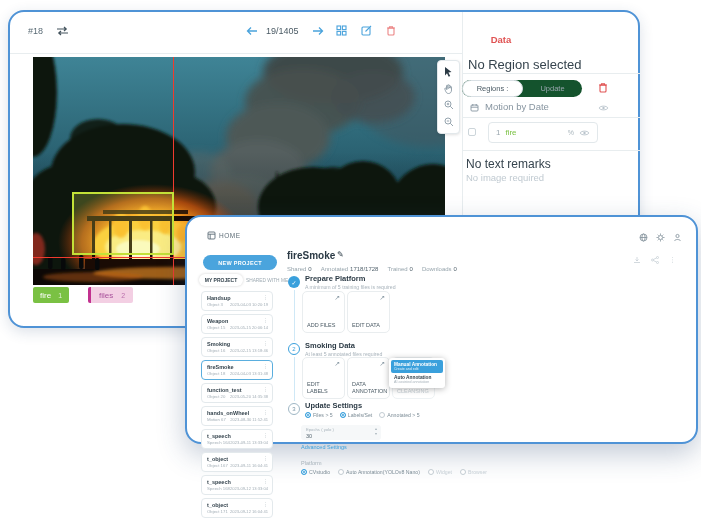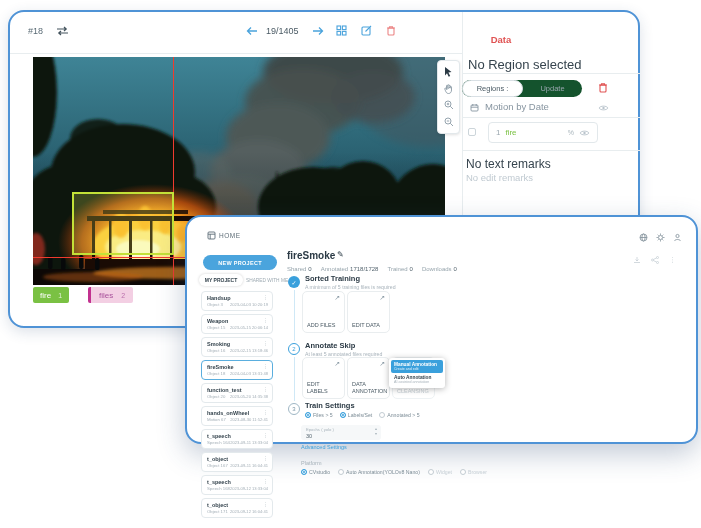--- a/index.html
+++ b/index.html
@@ -318,21 +318,21 @@
     <span class="r-pct">%</span>
     <span>
       <svg width="11" height="8" viewBox="0 0 11 8" fill="none" stroke="#b9c4cc" stroke-width=".9">
           <path d="M1 4C2.5 1.5 8.5 1.5 10 4 8.5 6.5 2.5 6.5 1 4z"></path>
           <circle cx="5.5" cy="4" r="1.2" fill="#b9c4cc" stroke="none"></circle>
         </svg>
     </span>
   </div>
   <div class="a p-div" style="top:138px"></div>
   <div class="a remark1">No text remarks</div>
-  <div class="a remark2">No edit remarks</div>
+  <div class="a remark2">No image required</div>
 </div>
 
 <div class="win" id="frontwin">
   <span class="a home-ic">
     <svg width="9" height="9" viewBox="0 0 9 9" fill="none" stroke="#5f6e78" stroke-width=".9">
         <rect x="1" y="1" width="7" height="7" rx="1"></rect>
         <path d="M1 3.2h7M3.2 3.2V8"></path>
       </svg>
   </span>
   <span class="a home-tx">HOME</span>
@@ -453,32 +453,32 @@
     </div>
   <div class="a conn" style="top:73px;height:51px"></div>
   <div class="a stepc cur" style="left:101px;top:126px">
       <span>2</span>
     </div>
   <div class="a conn" style="top:140px;height:44px"></div>
   <div class="a stepc todo" style="left:101px;top:186px">
       <span>3</span>
     </div>
 
-  <div class="a st-title" style="left:118px;top:57px">Sorted Training</div>
+  <div class="a st-title" style="left:118px;top:57px">Prepare Platform</div>
   <div class="a st-sub" style="left:118px;top:67px">A minimum of 5 training files is required</div>
   <div class="card" style="left:115px;top:74px">
       <span class="arr">↗</span>
       <span class="clbl">ADD FILES</span>
     </div>
   <div class="card" style="left:160px;top:74px">
       <span class="arr">↗</span>
       <span class="clbl">EDIT DATA</span>
     </div>
 
-  <div class="a st-title" style="left:118px;top:124px">Annotate Skip</div>
+  <div class="a st-title" style="left:118px;top:124px">Smoking Data</div>
   <div class="a st-sub" style="left:118px;top:134px">At least 5 annotated files required</div>
   <div class="card" style="left:115px;top:140px">
       <span class="arr">↗</span>
       <span class="clbl">EDIT LABELS</span>
     </div>
   <div class="card" style="left:160px;top:140px">
       <span class="arr">↗</span>
       <span class="clbl">DATA ANNOTATION</span>
     </div>
   <div class="card dis" style="left:205px;top:140px">
@@ -489,21 +489,21 @@
     <div class="pop-it1">
       <div class="pt">Manual Annotation</div>
       <div class="ps">Create and edit</div>
     </div>
     <div class="pop-it2">
       <div class="pt">Auto Annotation</div>
       <div class="ps">AI assisted annotation</div>
     </div>
   </div>
 
-  <div class="a st-title" style="left:118px;top:184px">Train Settings</div>
+  <div class="a st-title" style="left:118px;top:184px">Update Settings</div>
   <div class="a" style="left:118px;top:195px;display:flex;gap:7px">
     <span class="ropt">
         <span class="radio on"></span>
         <span>Files &gt; 5</span>
       </span>
     <span class="ropt">
         <span class="radio on"></span>
         <span>Labels/Set</span>
       </span>
     <span class="ropt">

